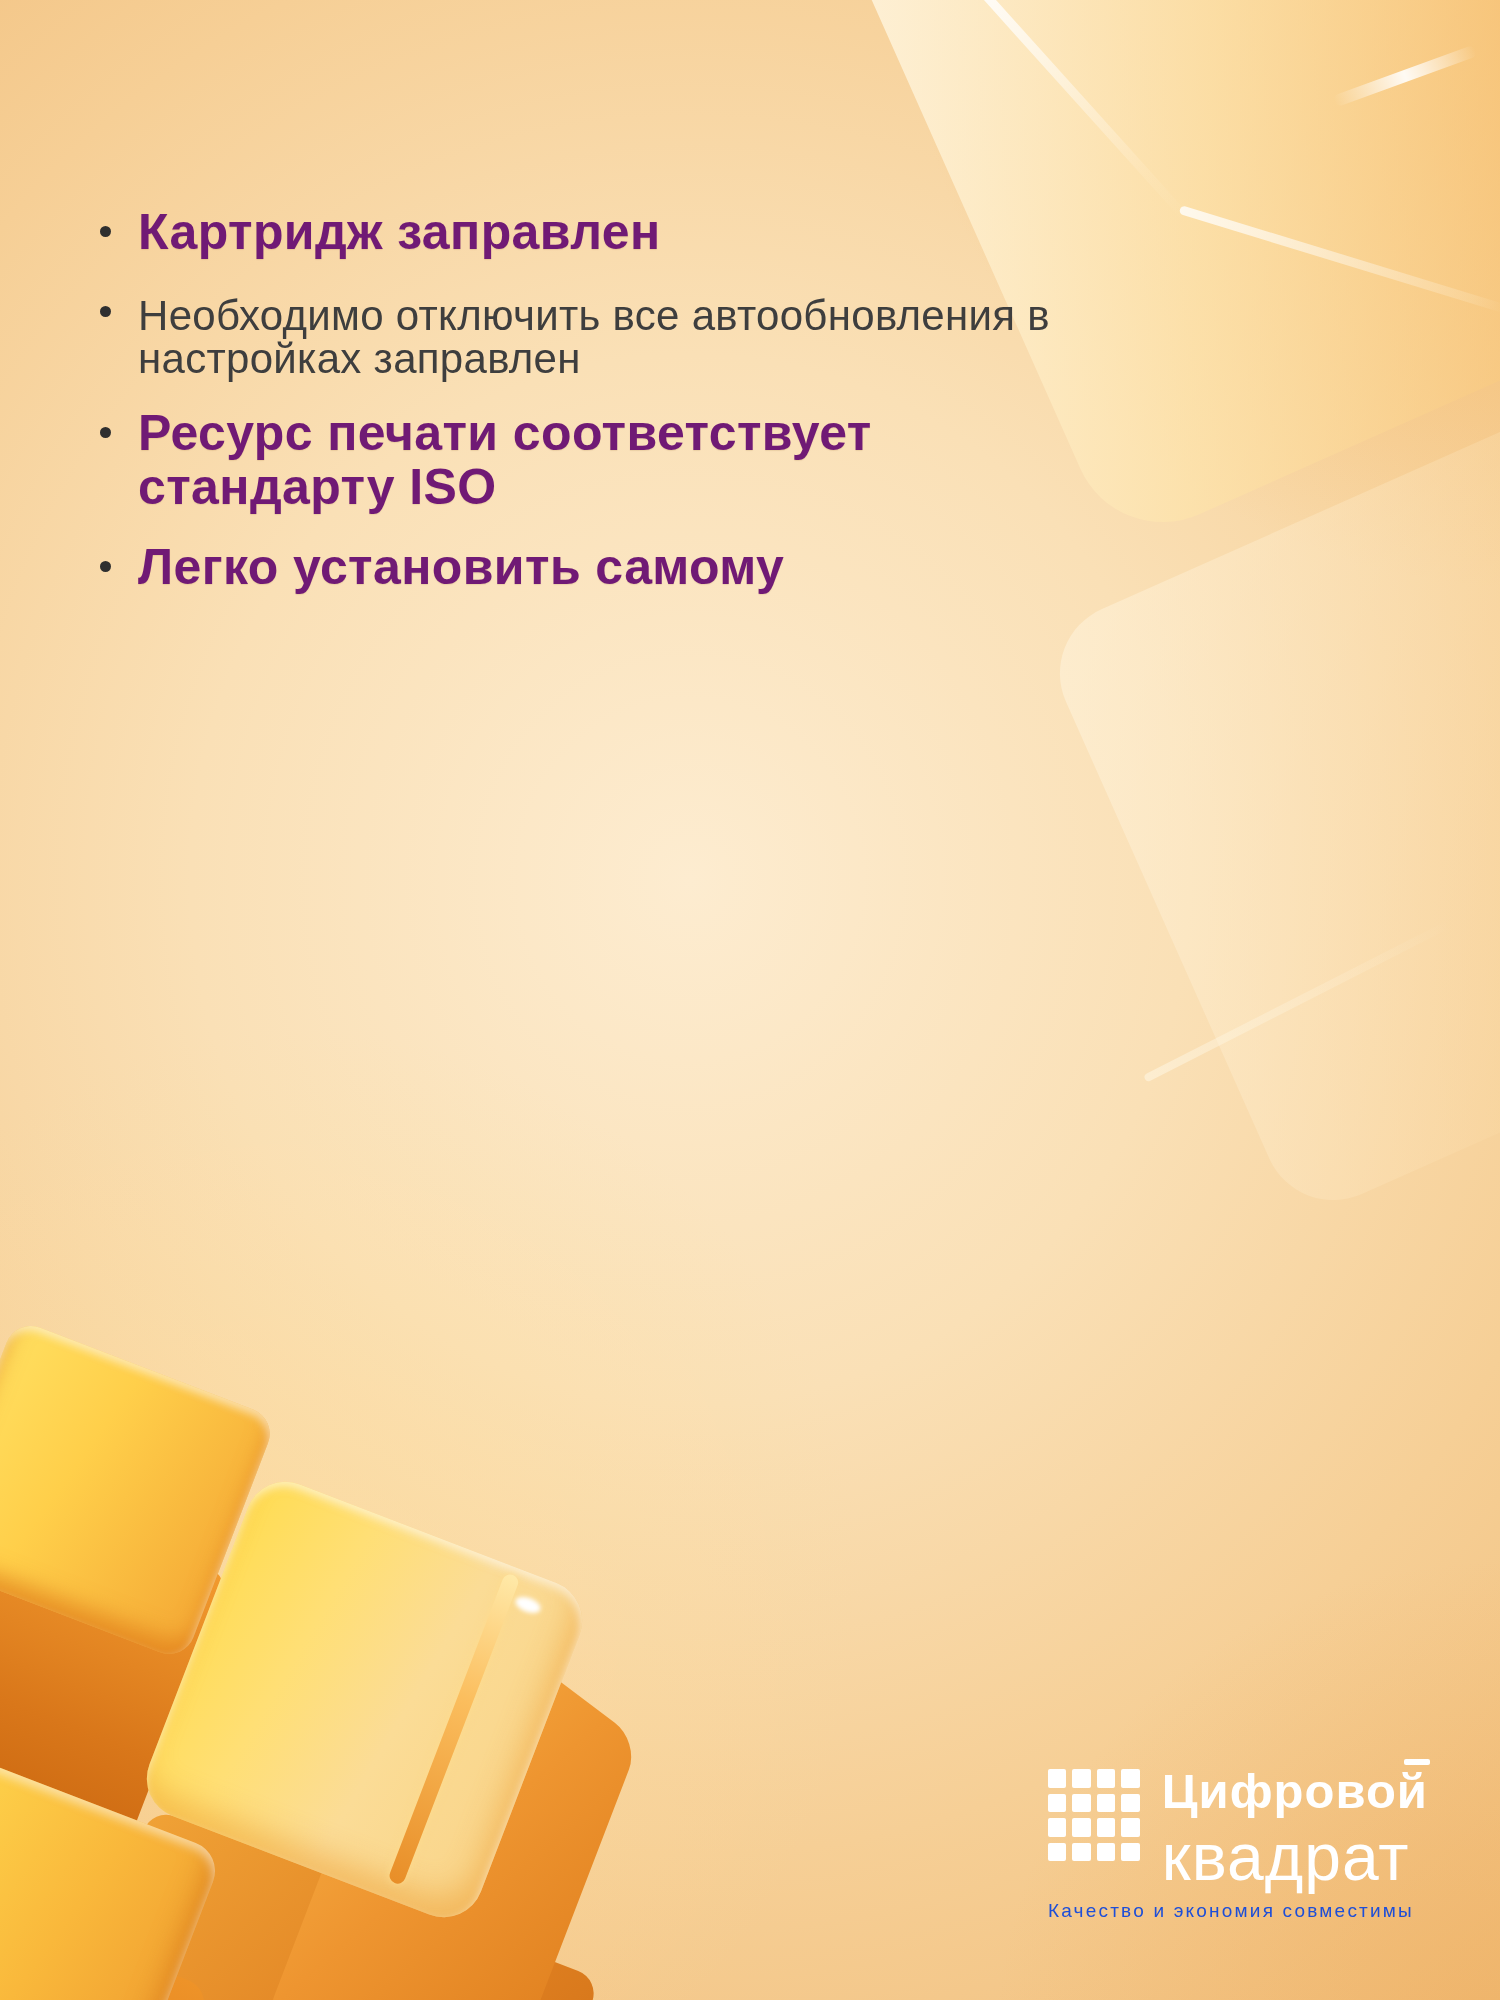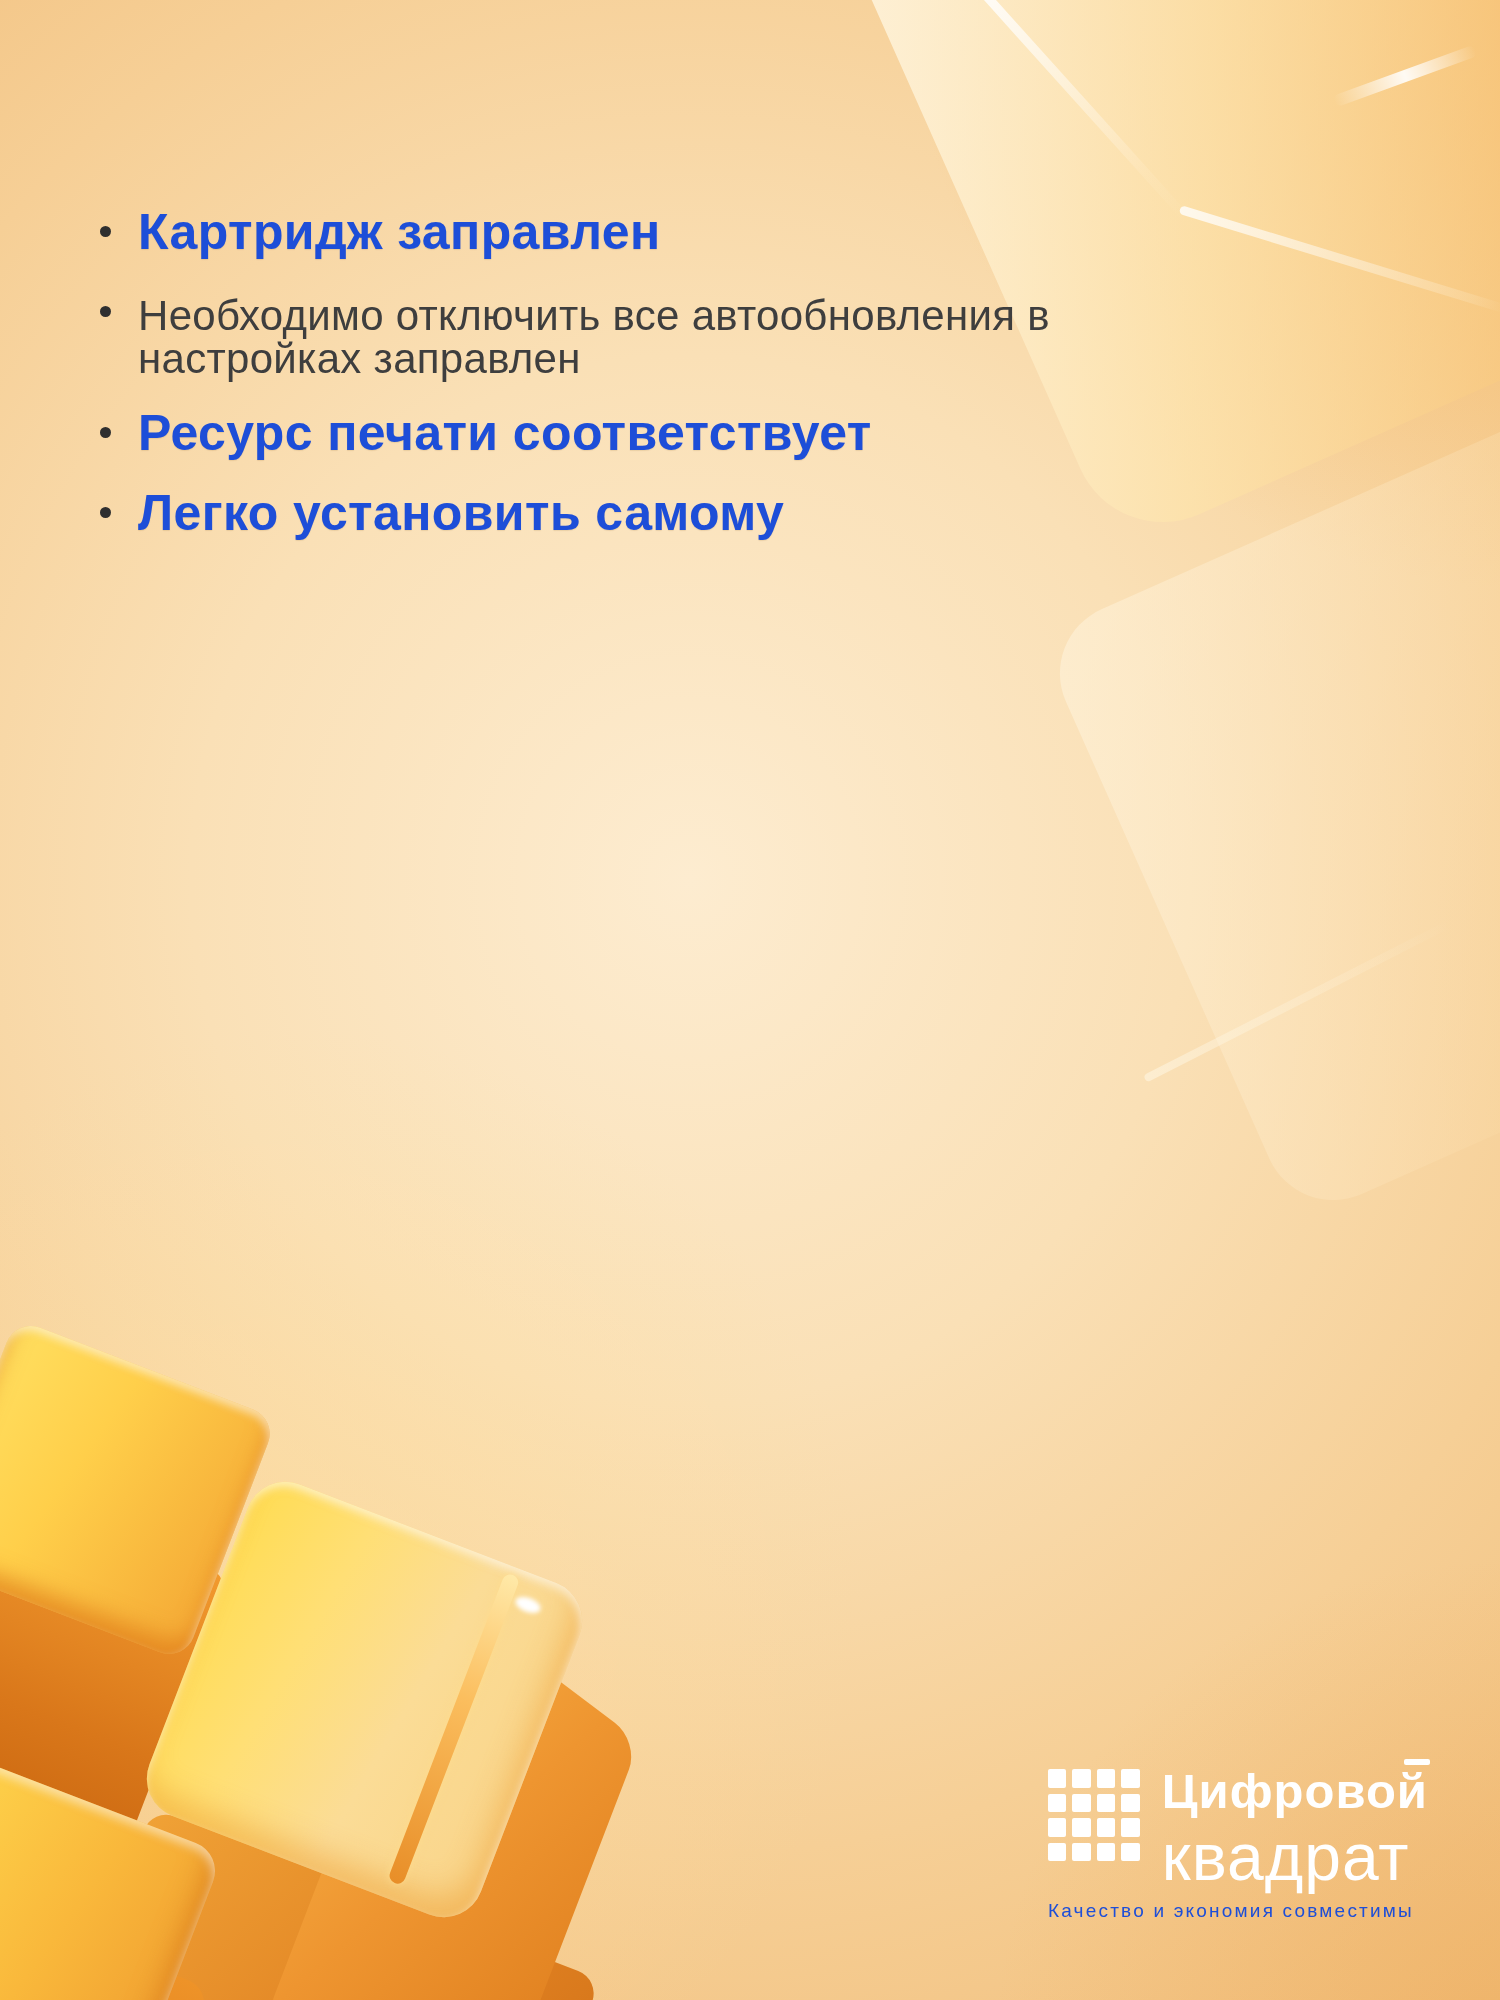--- a/index.html
+++ b/index.html
@@ -104,21 +104,21 @@
     position:absolute; left:100px; top:205px; width:1060px; z-index:10;
     list-style:none; margin:0; padding:0;
   }
   .feature { display:flex; align-items:flex-start; margin-bottom:26px; }
   .dot {
     flex:0 0 auto; width:11px; height:11px; border-radius:50%;
     background:#2f2f2f; margin:21px 27px 0 0;
   }
   .title-line {
     font-size:50px; font-weight:700; line-height:54px; letter-spacing:0.4px;
-    color:#1d4ed8; text-shadow:0 1px 1px rgba(120,70,10,0.12);
+    color:#701a75; text-shadow:0 1px 1px rgba(120,70,10,0.12);
   }
   .note { margin-top:9px; }
   .note-line {
     font-size:42px; font-weight:400; line-height:43px; letter-spacing:0.3px;
     color:#3e3e3e;
   }
   
   .logo { position:absolute; left:1048px; top:1766px; width:380px; z-index:10; }
   .logo-row { display:flex; align-items:flex-start; }
   .grid-icon {
@@ -180,20 +180,21 @@
         <div class="note">
           <div class="note-line">Необходимо отключить все автообновления в</div>
           <div class="note-line">настройках заправлен</div>
         </div>
       </div>
     </li>
     <li class="feature">
       <span class="dot"></span>
       <div class="feature-text">
         <div class="title-line">Ресурс печати соответствует</div>
+        <div class="title-line">стандарту ISO</div>
       </div>
     </li>
     <li class="feature">
       <span class="dot"></span>
       <div class="feature-text">
         <div class="title-line">Легко установить самому</div>
       </div>
     </li>
   </ul>
 

